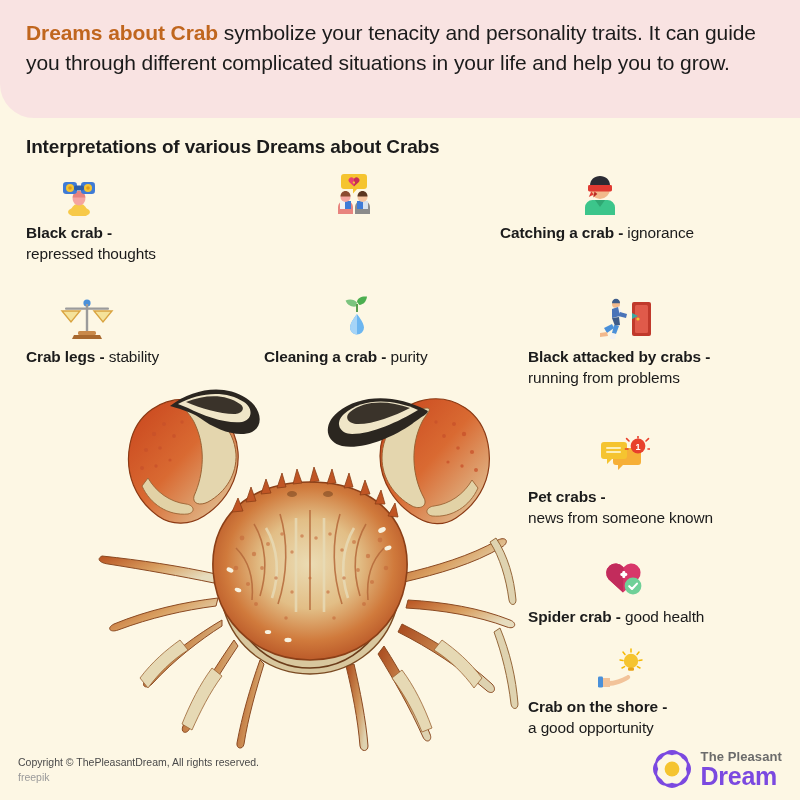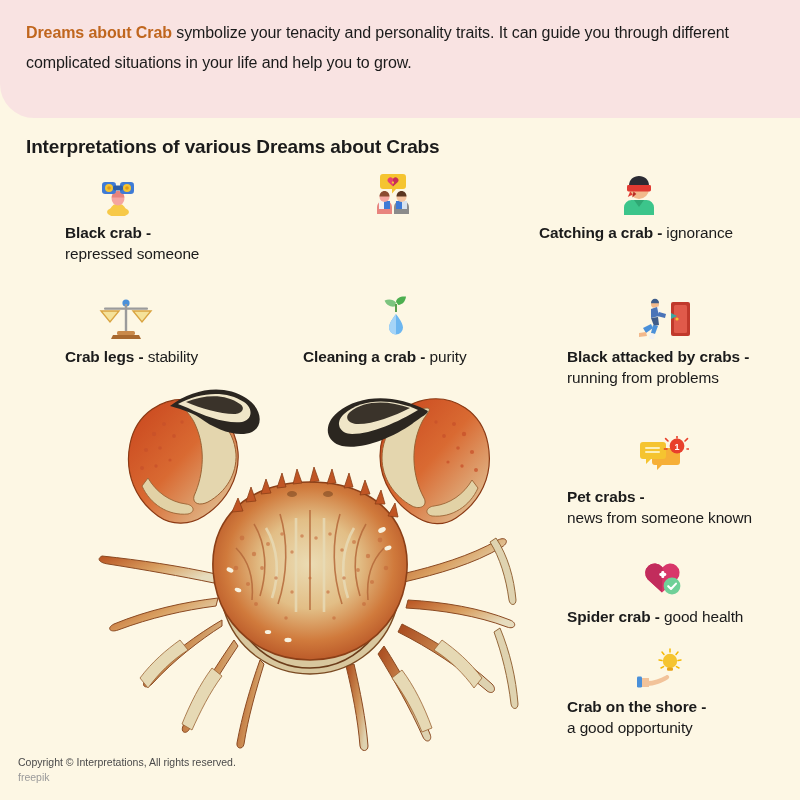--- a/index.html
+++ b/index.html
@@ -28,21 +28,21 @@
     left: 0;
     top: 0;
     width: 800px;
     height: 118px;
     background: #F9E3E2;
     border-bottom-left-radius: 34px;
     box-sizing: border-box;
     padding: 18px 28px 0 26px;
   }
   .header-text {
-    font-size: 16px;
+    font-size: 21px;
     line-height: 30px;
     color: #1b1b1b;
     font-family: "Liberation Sans", sans-serif;
     letter-spacing: -0.1px;
   }
   .header-text .lead {
     font-weight: bold;
     color: #C0661E;
   }
 
@@ -54,21 +54,20 @@
     font-size: 19px;
     font-weight: bold;
     color: #1b1b1b;
     letter-spacing: -0.15px;
   }
 
   
   .item {
     position: absolute;
     box-sizing: border-box;
-    margin-left: 39px;
   }
   .item .icon-wrap {
     height: 44px;
     display: flex;
     align-items: flex-end;
     margin-bottom: 6px;
   }
   .item .caption {
     font-size: 15.4px;
     line-height: 21px;
@@ -152,21 +151,21 @@
         <path d="M16.6 25.5c0-4 2.9-6.6 6.4-6.6s6.4 2.6 6.4 6.6z" fill="#E8847E"></path>
         <rect x="7" y="10" width="14" height="12" rx="3.2" fill="#3E7BD6"></rect>
         <rect x="25" y="10" width="14" height="12" rx="3.2" fill="#3E7BD6"></rect>
         <rect x="18" y="13.5" width="10" height="5" rx="2" fill="#2E5FA8"></rect>
         <circle cx="14" cy="16" r="4" fill="#F5C430"></circle>
         <circle cx="32" cy="16" r="4" fill="#F5C430"></circle>
         <circle cx="14" cy="16" r="1.8" fill="#E09B18"></circle>
         <circle cx="32" cy="16" r="1.8" fill="#E09B18"></circle>
       </svg>
     </div>
-    <div class="caption"><span class="b">Black crab - </span><br><span>repressed someone</span></div>
+    <div class="caption"><span class="b">Black crab - </span><br><span>repressed thoughts</span></div>
   </div>
 
   <div class="item" style="left:264px; top:172px; width:250px;">
     <div class="icon-wrap" style="padding-left:66px;">
       <svg width="48" height="44" viewBox="0 0 48 44">
         <path d="M14 2h20a3 3 0 0 1 3 3v9a3 3 0 0 1-3 3H27l-4 4.4V17h-9a3 3 0 0 1-3-3V5a3 3 0 0 1 3-3z" fill="#F5C430"></path>
         <path d="M24 14.6l-4.6-4.3a2.9 2.9 0 0 1 4.1-4.1l.5.5V9l-1.4 1.6L24 12z" fill="#E8406F"></path>
         <path d="M24 14.6l4.6-4.3a2.9 2.9 0 0 0-4.1-4.1l-.5.5v2.4l1.1 1.4-1.1 1.9z" fill="#C72E56"></path>
         <path d="M8 42v-7a6 6 0 0 1 6-6h3a6 6 0 0 1 6 6v7z" fill="#E8847E"></path>
         <rect x="10" y="29" width="11" height="8" fill="#3E7BD6"></rect>
@@ -477,18 +476,37 @@
         <ellipse cx="292" cy="170" rx="3.6" ry="2.2" transform="rotate(-20 292 170)"></ellipse>
         <ellipse cx="134" cy="192" rx="3.6" ry="2.2" transform="rotate(25 134 192)"></ellipse>
         <ellipse cx="142" cy="212" rx="3.4" ry="2" transform="rotate(20 142 212)"></ellipse>
         <ellipse cx="192" cy="262" rx="3.6" ry="2.2"></ellipse>
         <ellipse cx="172" cy="254" rx="3.2" ry="2"></ellipse>
       </g>
     </svg>
   </div>
 
   <div class="footer-copy">
-    <div>Copyright © Interpretations, All rights reserved.</div>
+    <div>Copyright © ThePleasantDream, All rights reserved.</div>
     <div class="footer-freepik">freepik</div>
   </div>
 
+  <div class="logo">
+    <svg class="logo-mark" viewBox="0 0 42 42">
+      <g fill="#7B49E0">
+        <path d="M21 2c4 0 7.5 2 9.5 5.2-2.8-1.4-6.1-1.4-9.5 0-3.4-1.4-6.7-1.4-9.5 0C13.5 4 17 2 21 2z"></path>
+        <path d="M21 40c-4 0-7.5-2-9.5-5.2 2.8 1.4 6.1 1.4 9.5 0 3.4 1.4 6.7 1.4 9.5 0C28.5 38 25 40 21 40z"></path>
+        <path d="M2 21c0-4 2-7.5 5.2-9.5-1.4 2.8-1.4 6.1 0 9.5-1.4 3.4-1.4 6.7 0 9.5C4 28.5 2 25 2 21z"></path>
+        <path d="M40 21c0 4-2 7.5-5.2 9.5 1.4-2.8 1.4-6.1 0-9.5 1.4-3.4 1.4-6.7 0-9.5C38 13.5 40 17 40 21z"></path>
+        <path d="M7.6 7.6c2.9-2.9 7-3.7 10.6-2.4-3 .6-5.8 2.6-7.6 5.6-3 1.8-5 4.6-5.6 7.6-1.3-3.6-.5-7.9 2.6-10.8z"></path>
+        <path d="M34.4 7.6c2.9 2.9 3.7 7 2.4 10.6-.6-3-2.6-5.8-5.6-7.6-1.8-3-4.6-5-7.6-5.6 3.6-1.3 7.9-.5 10.8 2.6z"></path>
+        <path d="M7.6 34.4c-2.9-2.9-3.7-7-2.4-10.6.6 3 2.6 5.8 5.6 7.6 1.8 3 4.6 5 7.6 5.6-3.6 1.3-7.9.5-10.8-2.6z"></path>
+        <path d="M34.4 34.4c-2.9 2.9-7 3.7-10.6 2.4 3-.6 5.8-2.6 7.6-5.6 3-1.8 5-4.6 5.6-7.6 1.3 3.6.5 7.9-2.6 10.8z"></path>
+      </g>
+      <circle cx="21" cy="21" r="7.4" fill="#F5C430"></circle>
+    </svg>
+    <div class="logo-text">
+      <span class="t1">The Pleasant</span>
+      <span class="t2">Dream</span>
+    </div>
+  </div>
 
 </div>
 
 </body></html>

